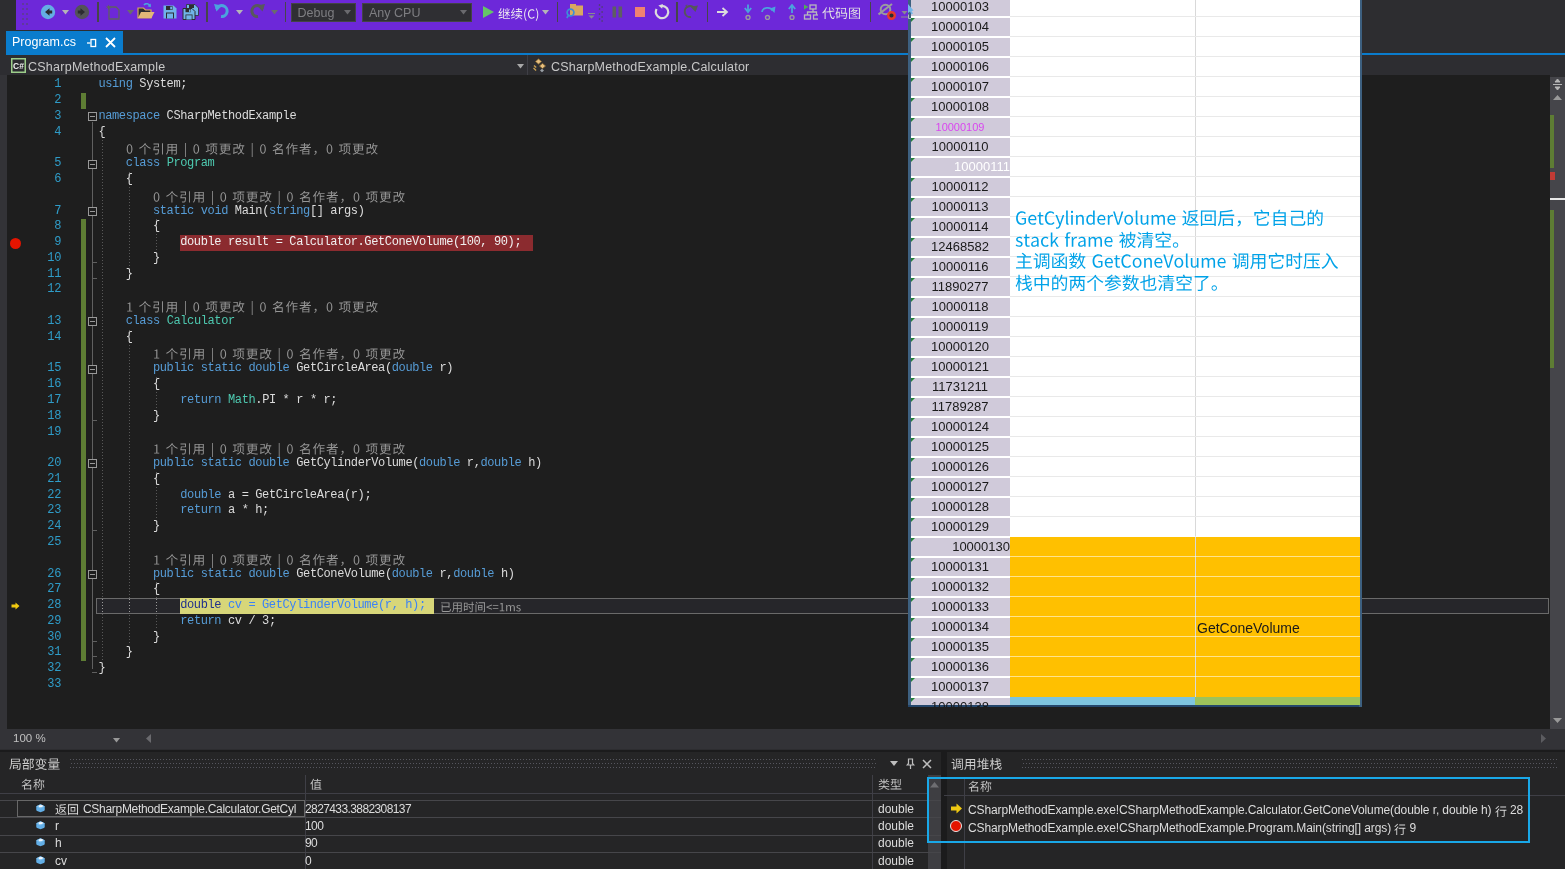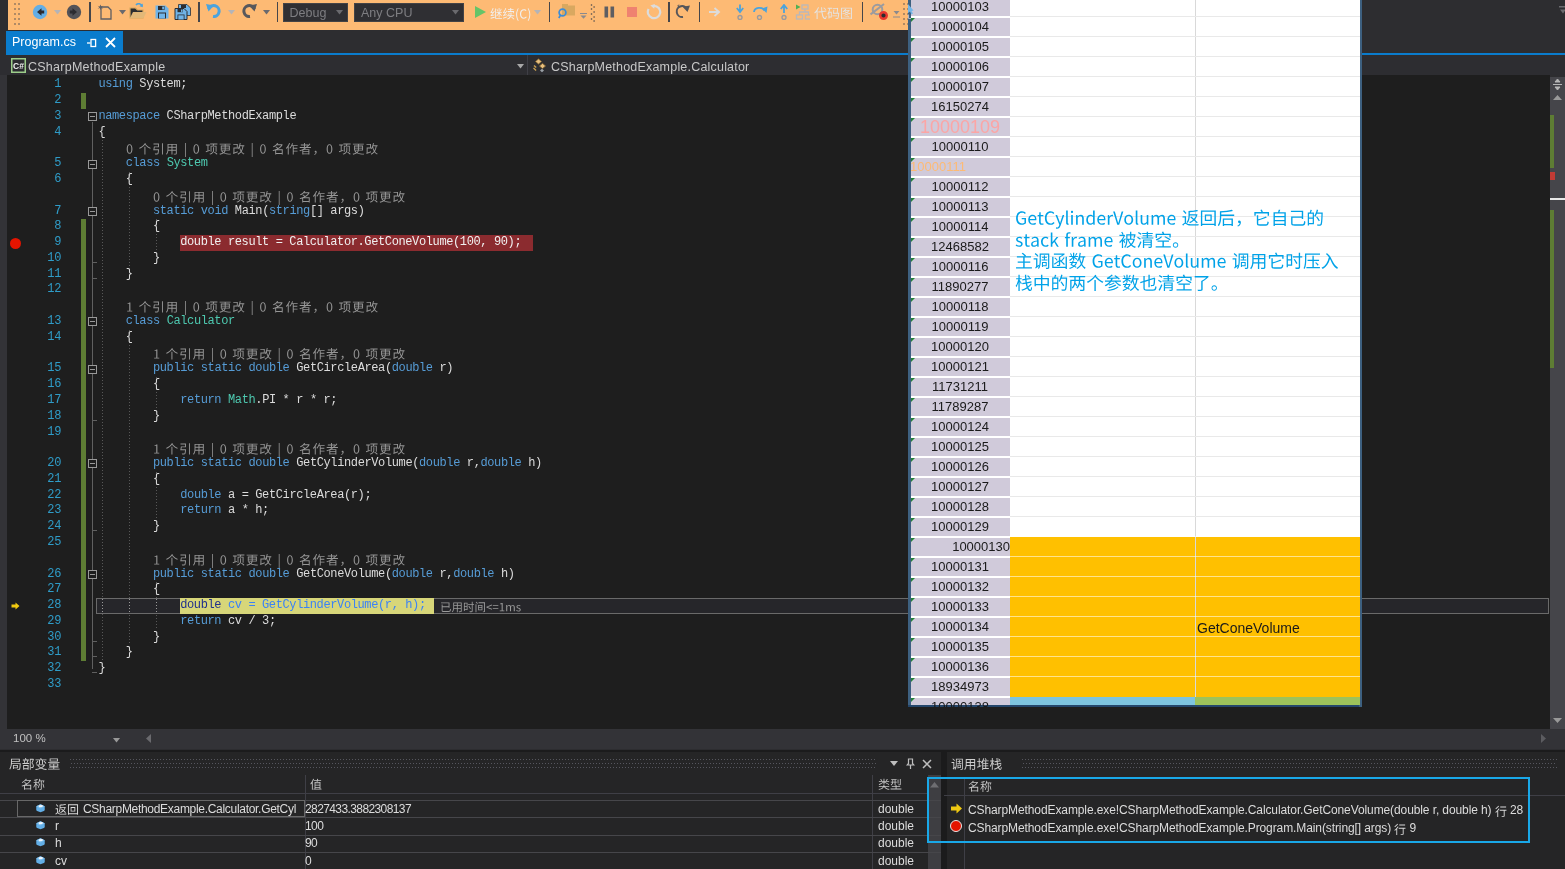--- a/index.html
+++ b/index.html
@@ -3,21 +3,21 @@
 *{margin:0;padding:0}
 html,body{width:1565px;height:869px;background:#2d2d30;overflow:hidden}
 body{position:relative;font-family:"Liberation Sans",sans-serif}
 .ln{position:absolute;left:0;width:61px;text-align:right;font-family:"Liberation Mono",monospace;font-size:12px;letter-spacing:-0.38px;line-height:15.8px;color:#2f9cc8}
 .cl{position:absolute;left:98.4px;font-family:"Liberation Mono",monospace;font-size:12px;letter-spacing:-0.38px;line-height:15.8px;white-space:pre;color:#dcdcdc}
 .cs{position:absolute;left:968px;font-size:12px;letter-spacing:-0.1px;color:#dcdcdc;white-space:nowrap}
 svg{display:block}
 .cs svg{display:inline-block}
 div{box-sizing:content-box}
 </style></head><body>
-<div style="position:absolute;left:8px;top:0;width:1345px;height:30px;background:#fdba74">
+<div style="position:absolute;left:16px;top:0;width:1345px;height:30px;background:#6d28d9">
     <svg width="10" height="26" style="position:absolute;left:5px;top:2px" fill="#4e4e52">
       <circle cx="2" cy="2" r="0.8"></circle>
       <circle cx="2" cy="7" r="0.8"></circle>
       <circle cx="2" cy="12" r="0.8"></circle>
       <circle cx="2" cy="17" r="0.8"></circle>
       <circle cx="2" cy="22" r="0.8"></circle>
       <circle cx="6" cy="2" r="0.8"></circle>
       <circle cx="6" cy="7" r="0.8"></circle>
       <circle cx="6" cy="12" r="0.8"></circle>
       <circle cx="6" cy="17" r="0.8"></circle>
@@ -283,21 +283,21 @@
         <path transform="translate(13733.6,0)" d="M837 806C802 760 764 715 722 673V714H473V840H399V714H142V648H399V519H54V451H446C319 369 178 302 32 252C47 236 70 205 80 189C142 213 204 239 264 269V-80H339V-47H746V-76H823V346H408C463 379 517 414 569 451H946V519H657C748 595 831 679 901 771ZM473 519V648H697C650 602 599 559 544 519ZM339 123H746V18H339ZM339 183V282H746V183Z"></path>
         <path transform="translate(14805.0,0)" d="M157 -107C262 -70 330 12 330 120C330 190 300 235 245 235C204 235 169 210 169 163C169 116 203 92 244 92L261 94C256 25 212 -22 135 -54Z"></path>
         <path transform="translate(15876.4,0)" d="M278 -13C417 -13 506 113 506 369C506 623 417 746 278 746C138 746 50 623 50 369C50 113 138 -13 278 -13ZM278 61C195 61 138 154 138 369C138 583 195 674 278 674C361 674 418 583 418 369C418 154 361 61 278 61Z"></path>
         <path transform="translate(16874.3,0)" d="M618 500V289C618 184 591 56 319 -19C335 -34 357 -61 366 -77C649 12 693 158 693 289V500ZM689 91C766 41 864 -31 911 -79L961 -26C913 21 813 90 736 138ZM29 184 48 106C140 137 262 179 379 219L369 284L247 247V650H363V722H46V650H172V225ZM417 624V153H490V556H816V155H891V624H655C670 655 686 692 702 728H957V796H381V728H613C603 694 591 656 578 624Z"></path>
         <path transform="translate(17945.7,0)" d="M252 238 188 212C222 154 264 108 313 71C252 36 166 7 47 -15C63 -32 83 -64 92 -81C222 -53 315 -16 382 28C520 -45 704 -68 937 -77C941 -52 955 -20 969 -3C745 3 572 18 443 76C495 127 522 185 534 247H873V634H545V719H935V787H65V719H467V634H156V247H455C443 199 420 154 374 114C326 146 285 186 252 238ZM228 411H467V371C467 350 467 329 465 309H228ZM543 309C544 329 545 349 545 370V411H798V309ZM228 571H467V471H228ZM545 571H798V471H545Z"></path>
         <path transform="translate(19017.1,0)" d="M602 585H808C787 454 755 343 706 251C657 345 622 455 598 574ZM76 770V696H357V484H89V103C89 66 73 53 58 46C71 27 83 -10 88 -32C111 -13 148 6 439 117C436 134 431 166 430 188L165 93V410H429L424 404C440 392 470 363 482 350C508 385 532 425 553 469C581 362 616 264 662 181C602 97 522 32 416 -16C431 -32 453 -66 461 -84C563 -33 643 31 706 111C761 32 830 -32 915 -75C927 -55 950 -27 968 -12C879 29 808 94 751 177C817 286 859 420 886 585H952V655H626C643 710 658 768 670 827L596 840C565 676 510 517 431 413V770Z"></path>
       </g>
     </svg>
   </div>
 <div class="ln" style="top:156.2px">5</div>
-<div class="cl" style="top:156.2px"><span style="color:#DCDCDC">&nbsp;&nbsp;&nbsp;&nbsp;</span><span style="color:#569CD6">class</span><span style="color:#DCDCDC">&nbsp;</span><span style="color:#4EC9B0">System</span></div>
+<div class="cl" style="top:156.2px"><span style="color:#DCDCDC">&nbsp;&nbsp;&nbsp;&nbsp;</span><span style="color:#569CD6">class</span><span style="color:#DCDCDC">&nbsp;</span><span style="color:#4EC9B0">Program</span></div>
 <div class="ln" style="top:172.0px">6</div>
 <div class="cl" style="top:172.0px"><span style="color:#DCDCDC">&nbsp;&nbsp;&nbsp;&nbsp;{</span></div>
 <div style="position:absolute;left:153.0px;top:186.6px;">
     <svg class="" width="253.1" height="16.4" viewBox="0 0 253.1 16.4" style="overflow:visible">
       <g fill="#969696" transform="scale(0.012600) translate(0,1160) scale(1,-1)">
         <path transform="translate(0.0,0)" d="M278 -13C417 -13 506 113 506 369C506 623 417 746 278 746C138 746 50 623 50 369C50 113 138 -13 278 -13ZM278 61C195 61 138 154 138 369C138 583 195 674 278 674C361 674 418 583 418 369C418 154 361 61 278 61Z"></path>
         <path transform="translate(997.9,0)" d="M460 546V-79H538V546ZM506 841C406 674 224 528 35 446C56 428 78 399 91 377C245 452 393 568 501 706C634 550 766 454 914 376C926 400 949 428 969 444C815 519 673 613 545 766L573 810Z"></path>
         <path transform="translate(2069.3,0)" d="M782 830V-80H857V830ZM143 568C130 474 108 351 88 273H467C453 104 437 31 413 11C402 2 391 0 369 0C345 0 278 1 212 7C227 -15 237 -46 239 -70C303 -74 366 -75 398 -72C434 -70 456 -64 478 -40C511 -7 529 84 546 308C548 319 549 343 549 343H181C190 391 200 445 208 498H543V798H107V728H469V568Z"></path>
         <path transform="translate(3140.7,0)" d="M153 770V407C153 266 143 89 32 -36C49 -45 79 -70 90 -85C167 0 201 115 216 227H467V-71H543V227H813V22C813 4 806 -2 786 -3C767 -4 699 -5 629 -2C639 -22 651 -55 655 -74C749 -75 807 -74 841 -62C875 -50 887 -27 887 22V770ZM227 698H467V537H227ZM813 698V537H543V698ZM227 466H467V298H223C226 336 227 373 227 407ZM813 466V298H543V466Z"></path>
         <path transform="translate(4583.6,0)" d="M103 -279H167V838H103Z"></path>
@@ -740,27 +740,27 @@
     <div style="position:absolute;left:3px;top:695.5px;width:99px;height:2px;background:#fff"></div>
     <div style="position:absolute;left:2px;top:0.0px;width:100px;text-align:center;font-size:13px;color:#1a1a1a;line-height:14px">10000103</div>
     <div style="position:absolute;left:2px;top:20.0px;width:100px;text-align:center;font-size:13px;color:#1a1a1a;line-height:14px">10000104</div>
     <div style="position:absolute;left:3px;top:17.5px;width:0;height:0;border-top:4px solid #24803a;border-right:4px solid transparent"></div>
     <div style="position:absolute;left:2px;top:40.0px;width:100px;text-align:center;font-size:13px;color:#1a1a1a;line-height:14px">10000105</div>
     <div style="position:absolute;left:3px;top:37.5px;width:0;height:0;border-top:4px solid #24803a;border-right:4px solid transparent"></div>
     <div style="position:absolute;left:2px;top:60.0px;width:100px;text-align:center;font-size:13px;color:#1a1a1a;line-height:14px">10000106</div>
     <div style="position:absolute;left:3px;top:57.5px;width:0;height:0;border-top:4px solid #24803a;border-right:4px solid transparent"></div>
     <div style="position:absolute;left:2px;top:80.0px;width:100px;text-align:center;font-size:13px;color:#1a1a1a;line-height:14px">10000107</div>
     <div style="position:absolute;left:3px;top:77.5px;width:0;height:0;border-top:4px solid #24803a;border-right:4px solid transparent"></div>
-    <div style="position:absolute;left:2px;top:100.0px;width:100px;text-align:center;font-size:13px;color:#1a1a1a;line-height:14px">16150274</div>
+    <div style="position:absolute;left:2px;top:100.0px;width:100px;text-align:center;font-size:13px;color:#1a1a1a;line-height:14px">10000108</div>
     <div style="position:absolute;left:3px;top:97.5px;width:0;height:0;border-top:4px solid #24803a;border-right:4px solid transparent"></div>
-    <div style="position:absolute;left:2px;top:120.0px;width:100px;text-align:center;font-size:18px;color:#fca5a5;line-height:14px">10000109</div>
+    <div style="position:absolute;left:2px;top:120.0px;width:100px;text-align:center;font-size:11px;color:#d946ef;line-height:14px">10000109</div>
     <div style="position:absolute;left:3px;top:117.5px;width:0;height:0;border-top:4px solid #24803a;border-right:4px solid transparent"></div>
     <div style="position:absolute;left:2px;top:140.0px;width:100px;text-align:center;font-size:13px;color:#1a1a1a;line-height:14px">10000110</div>
     <div style="position:absolute;left:3px;top:137.5px;width:0;height:0;border-top:4px solid #24803a;border-right:4px solid transparent"></div>
-    <div style="position:absolute;left:2px;top:160.0px;width:100px;text-align:left;font-size:13px;color:#fdba74;line-height:14px">10000111</div>
+    <div style="position:absolute;left:2px;top:160.0px;width:100px;text-align:right;font-size:13px;color:#ffffff;line-height:14px">10000111</div>
     <div style="position:absolute;left:3px;top:157.5px;width:0;height:0;border-top:4px solid #24803a;border-right:4px solid transparent"></div>
     <div style="position:absolute;left:2px;top:180.0px;width:100px;text-align:center;font-size:13px;color:#1a1a1a;line-height:14px">10000112</div>
     <div style="position:absolute;left:3px;top:177.5px;width:0;height:0;border-top:4px solid #24803a;border-right:4px solid transparent"></div>
     <div style="position:absolute;left:2px;top:200.0px;width:100px;text-align:center;font-size:13px;color:#1a1a1a;line-height:14px">10000113</div>
     <div style="position:absolute;left:3px;top:197.5px;width:0;height:0;border-top:4px solid #24803a;border-right:4px solid transparent"></div>
     <div style="position:absolute;left:2px;top:220.0px;width:100px;text-align:center;font-size:13px;color:#1a1a1a;line-height:14px">10000114</div>
     <div style="position:absolute;left:3px;top:217.5px;width:0;height:0;border-top:4px solid #24803a;border-right:4px solid transparent"></div>
     <div style="position:absolute;left:2px;top:240.0px;width:100px;text-align:center;font-size:13px;color:#1a1a1a;line-height:14px">12468582</div>
     <div style="position:absolute;left:3px;top:237.5px;width:0;height:0;border-top:4px solid #24803a;border-right:4px solid transparent"></div>
     <div style="position:absolute;left:2px;top:260.0px;width:100px;text-align:center;font-size:13px;color:#1a1a1a;line-height:14px">10000116</div>
@@ -798,21 +798,21 @@
     <div style="position:absolute;left:2px;top:580.0px;width:100px;text-align:center;font-size:13px;color:#1a1a1a;line-height:14px">10000132</div>
     <div style="position:absolute;left:3px;top:577.5px;width:0;height:0;border-top:4px solid #24803a;border-right:4px solid transparent"></div>
     <div style="position:absolute;left:2px;top:600.0px;width:100px;text-align:center;font-size:13px;color:#1a1a1a;line-height:14px">10000133</div>
     <div style="position:absolute;left:3px;top:597.5px;width:0;height:0;border-top:4px solid #24803a;border-right:4px solid transparent"></div>
     <div style="position:absolute;left:2px;top:620.0px;width:100px;text-align:center;font-size:13px;color:#1a1a1a;line-height:14px">10000134</div>
     <div style="position:absolute;left:3px;top:617.5px;width:0;height:0;border-top:4px solid #24803a;border-right:4px solid transparent"></div>
     <div style="position:absolute;left:2px;top:640.0px;width:100px;text-align:center;font-size:13px;color:#1a1a1a;line-height:14px">10000135</div>
     <div style="position:absolute;left:3px;top:637.5px;width:0;height:0;border-top:4px solid #24803a;border-right:4px solid transparent"></div>
     <div style="position:absolute;left:2px;top:660.0px;width:100px;text-align:center;font-size:13px;color:#1a1a1a;line-height:14px">10000136</div>
     <div style="position:absolute;left:3px;top:657.5px;width:0;height:0;border-top:4px solid #24803a;border-right:4px solid transparent"></div>
-    <div style="position:absolute;left:2px;top:680.0px;width:100px;text-align:center;font-size:13px;color:#1a1a1a;line-height:14px">18934973</div>
+    <div style="position:absolute;left:2px;top:680.0px;width:100px;text-align:center;font-size:13px;color:#1a1a1a;line-height:14px">10000137</div>
     <div style="position:absolute;left:3px;top:677.5px;width:0;height:0;border-top:4px solid #24803a;border-right:4px solid transparent"></div>
     <div style="position:absolute;left:2px;top:700.0px;width:100px;text-align:center;font-size:13px;color:#1a1a1a;line-height:14px">10000138</div>
     <div style="position:absolute;left:3px;top:697.5px;width:0;height:0;border-top:4px solid #24803a;border-right:4px solid transparent"></div>
   </div>
 <div style="z-index:55;position:relative">
     <div style="position:absolute;left:1015.0px;top:204.0px;">
       <svg class="" width="309.0" height="23.1" viewBox="0 0 309.0 23.1" style="overflow:visible">
         <g fill="#00a2e8" transform="scale(0.017800) translate(0,1160) scale(1,-1)">
           <path transform="translate(0.0,0)" d="M389 -13C487 -13 568 23 615 72V380H374V303H530V111C501 84 450 68 398 68C241 68 153 184 153 369C153 552 249 665 397 665C470 665 518 634 555 596L605 656C563 700 496 746 394 746C200 746 58 603 58 366C58 128 196 -13 389 -13Z"></path>
           <path transform="translate(689.0,0)" d="M312 -13C385 -13 443 11 490 42L458 103C417 76 375 60 322 60C219 60 148 134 142 250H508C510 264 512 282 512 302C512 457 434 557 295 557C171 557 52 448 52 271C52 92 167 -13 312 -13ZM141 315C152 423 220 484 297 484C382 484 432 425 432 315Z"></path>

